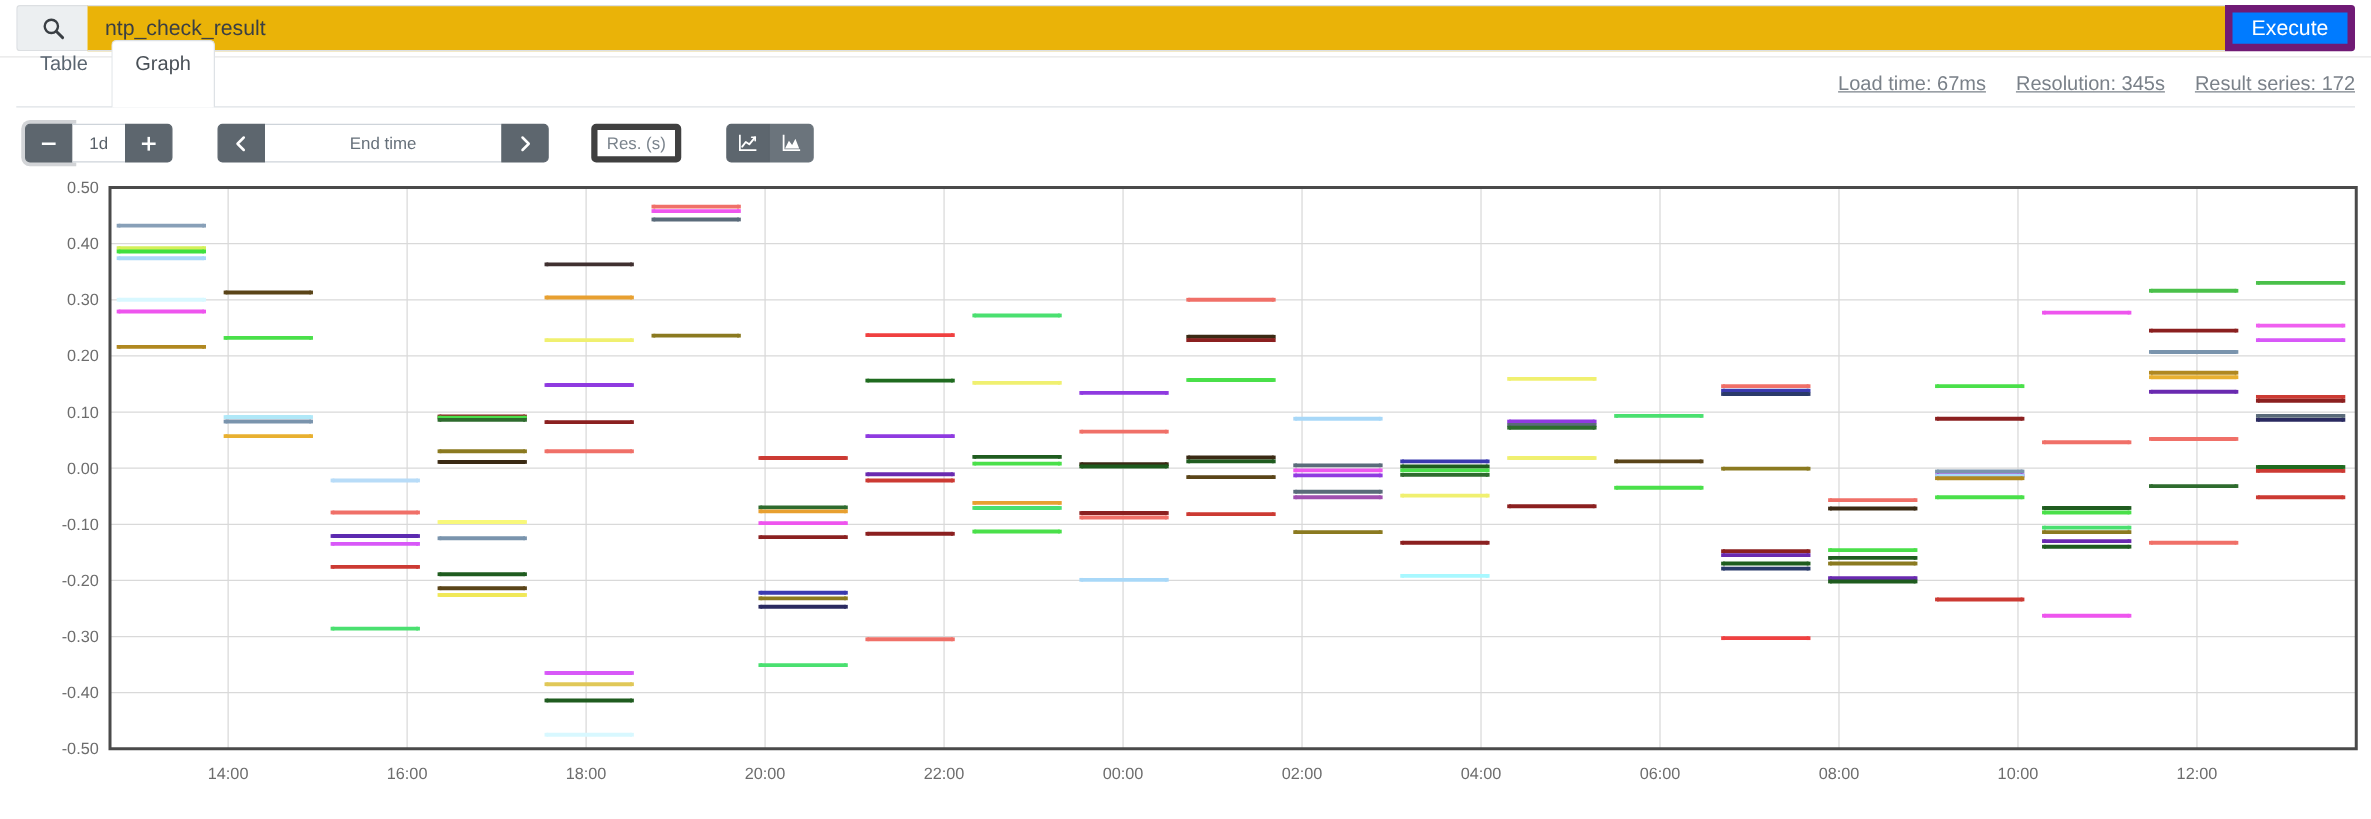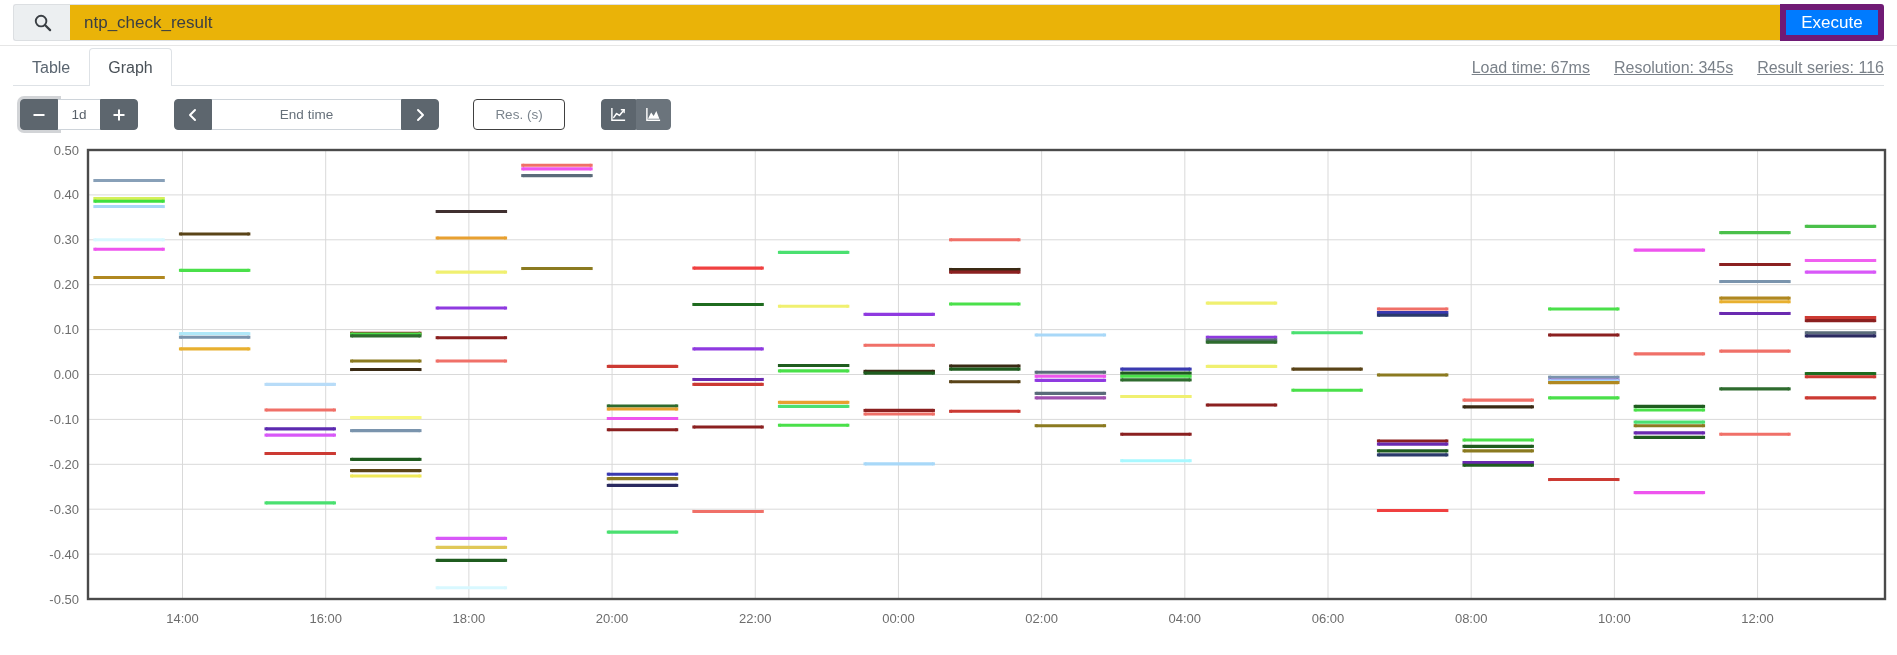--- a/index.html
+++ b/index.html
@@ -63,21 +63,21 @@
   
   .tabs-row {
     position: relative;
     height: 40px;
     border-bottom: 1px solid #dee2e6;
     margin: 0 13px;
     display: flex;
     align-items: flex-end;
   }
   .tab {
-    padding: 9px 18px 9px;
+    padding: 9px 18px 25px;
     font-size: 16px;
     color: #5a6570;
     cursor: pointer;
     border: 1px solid transparent;
     border-bottom: none;
     border-radius: 4px 4px 0 0;
     position: relative;
     top: 1px;
     background: transparent;
     line-height: 19px;
@@ -131,23 +131,23 @@
     align-items: center;
     justify-content: center;
     font-size: 13.5px;
     color: #586069;
     background: #fff;
     padding: 0 8px;
   }
   .range-field { width: 42px; }
   .endtime-field { width: 189px; color: #66707a; }
   .res-field {
-    border: 1px solid #404040;
+    border: 5px solid #404040;
     border-radius: 4px;
-    width: 92px;
+    width: 72px;
     height: 31px;
     display: flex;
     align-items: center;
     justify-content: center;
     font-size: 13.5px;
     color: #7b848d;
     background: #fff;
     margin-left: 34px;
   }
   .graphtype-group {
@@ -197,21 +197,21 @@
   <input class="query-input" type="text" value="ntp_check_result" placeholder="Expression (press Shift+Enter for newlines)" style="">
   <button class="execute-btn">Execute</button>
 </div>
 
 <div class="tabs-row">
   <div class="tab">Table</div>
   <div class="tab active">Graph</div>
   <div class="stats">
     <span>Load time: 67ms</span>
     <span>Resolution: 345s</span>
-    <span>Result series: 116</span>
+    <span>Result series: 172</span>
   </div>
 </div>
 
 <div class="toolbar">
 
   <div class="btn-group">
     <div class="ctl-dark left focused">
       <svg width="14" height="14" viewBox="0 0 14 14">
           <rect x="1.5" y="6" width="11" height="2" fill="#fff"></rect>
         </svg>

